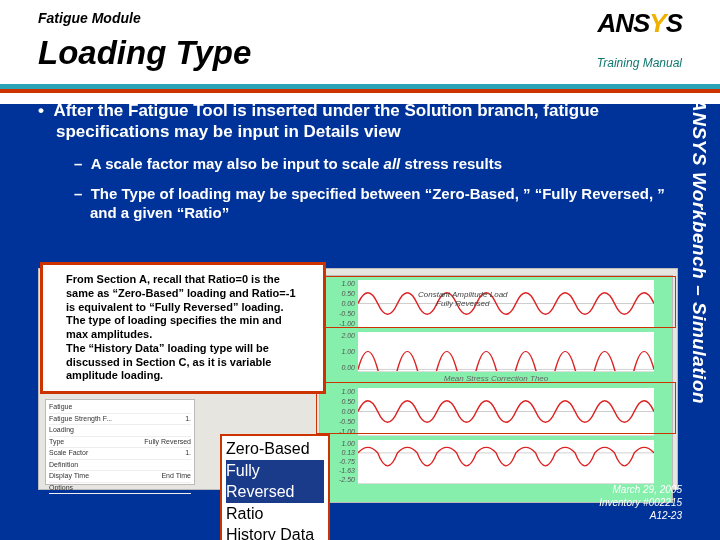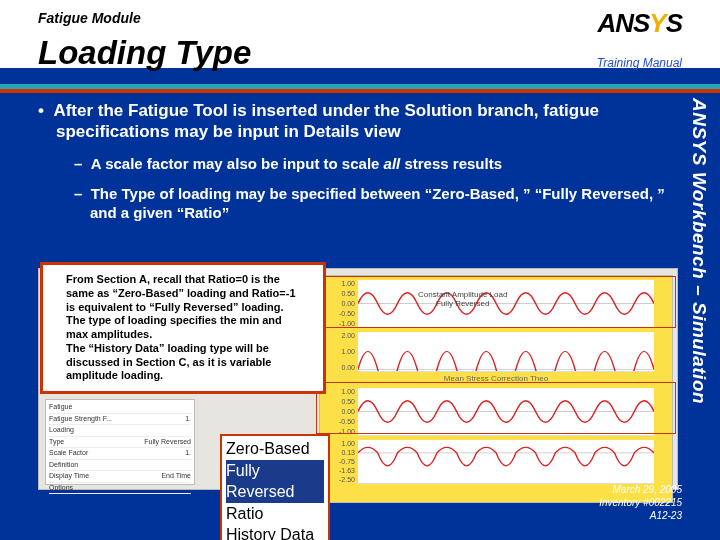--- a/index.html
+++ b/index.html
@@ -6,40 +6,40 @@
   html, body { width: 720px; height: 540px; overflow: hidden; }
   body {
     background: #003399;
     font-family: Arial, Helvetica, sans-serif;
     color: #000;
     position: relative;
   }
   .header {
     position: absolute;
     top: 0; left: 0; right: 0;
-    height: 68px;
+    height: 104px;
     background: #fff;
   }
   .fatigue-module {
     position: absolute;
     top: 10px; left: 38px;
     font-size: 14px; font-weight: bold; font-style: italic;
     color: #000;
   }
   .loading-type {
     position: absolute;
     top: 34px; left: 38px;
     font-size: 33px; font-weight: bold; font-style: italic;
     color: #000;
   }
   .training-manual {
     position: absolute;
     top: 56px; right: 38px;
     font-size: 12px; font-style: italic;
-    color: #1d4ed8;
+    color: #0f766e;
   }
   .logo {
     position: absolute;
     top: 8px; right: 38px;
     font-size: 26px; font-weight: 900; font-style: italic;
     letter-spacing: -1px;
     color: #000;
   }
   .logo .y { color: #f0b000; }
   .teal-line {
@@ -137,22 +137,23 @@
     font-size: 11px; font-weight: bold;
     line-height: 1.25;
     color: #000;
     z-index: 5;
   }
 
   .plots {
     position: absolute;
     left: 280px; top: 6px;
     width: 354px; height: 228px;
-    background: #fde047;
+    background: #86efac;
     border: 1px solid #bbb;
+    font-style: italic;
   }
   .plot {
     position: absolute;
     left: 38px; width: 296px;
     border-bottom: 1px solid #ddd;
   }
   .plot svg { width: 100%; height: 100%; display:block; }
   .plot .ticks {
     position: absolute;
     left: -33px; top: 0; bottom: 0;

